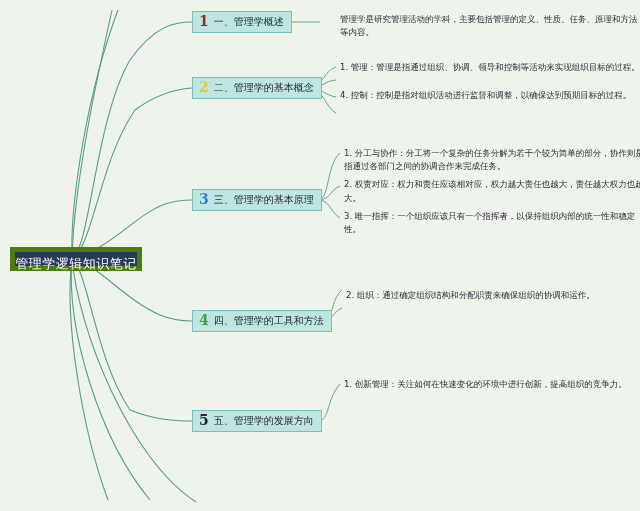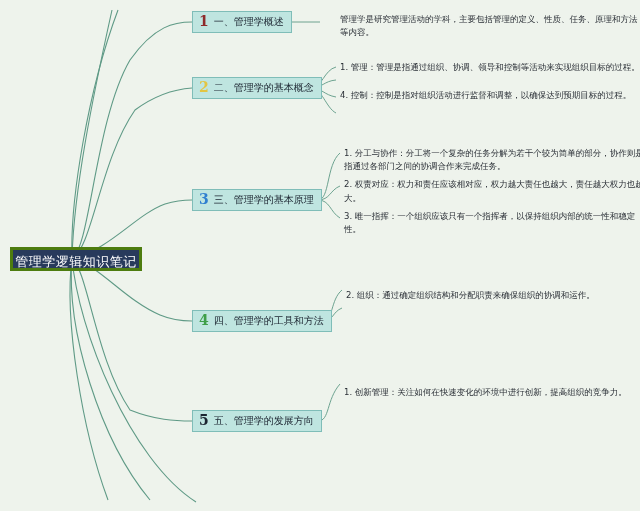--- a/index.html
+++ b/index.html
@@ -24,21 +24,21 @@
     height: 511px;
     pointer-events: none;
   }
   .root-node {
     position: absolute;
     left: 10px;
     top: 247px;
     width: 132px;
     height: 24px;
     background: #283a5c;
-    border: 3px solid #4d7c0f;
+    border: 5px solid #4d7c0f;
     color: #ffffff;
     font-size: 13px;
     line-height: 24px;
     text-align: center;
     letter-spacing: 0.5px;
     box-sizing: border-box;
     white-space: nowrap;
   }
   .branch-node {
     position: absolute;
@@ -171,17 +171,17 @@
     <div class="detail-gap"></div>
     <div class="detail-line">3. 唯一指挥：一个组织应该只有一个指挥者，以保持组织内部的统一性和稳定</div>
     <div class="detail-line">性。</div>
   </div>
 
   <div class="detail-block" style="left:346px; top:284px;">
     <div class="detail-gap"></div>
     <div class="detail-line">2. 组织：通过确定组织结构和分配职责来确保组织的协调和运作。</div>
   </div>
 
-  <div class="detail-block" style="left:344px; top:378px;margin-top:8px;">
+  <div class="detail-block" style="left:344px; top:378px;">
     <div class="detail-line">1. 创新管理：关注如何在快速变化的环境中进行创新，提高组织的竞争力。</div>
   </div>
 
 </div>
 
 </body></html>

